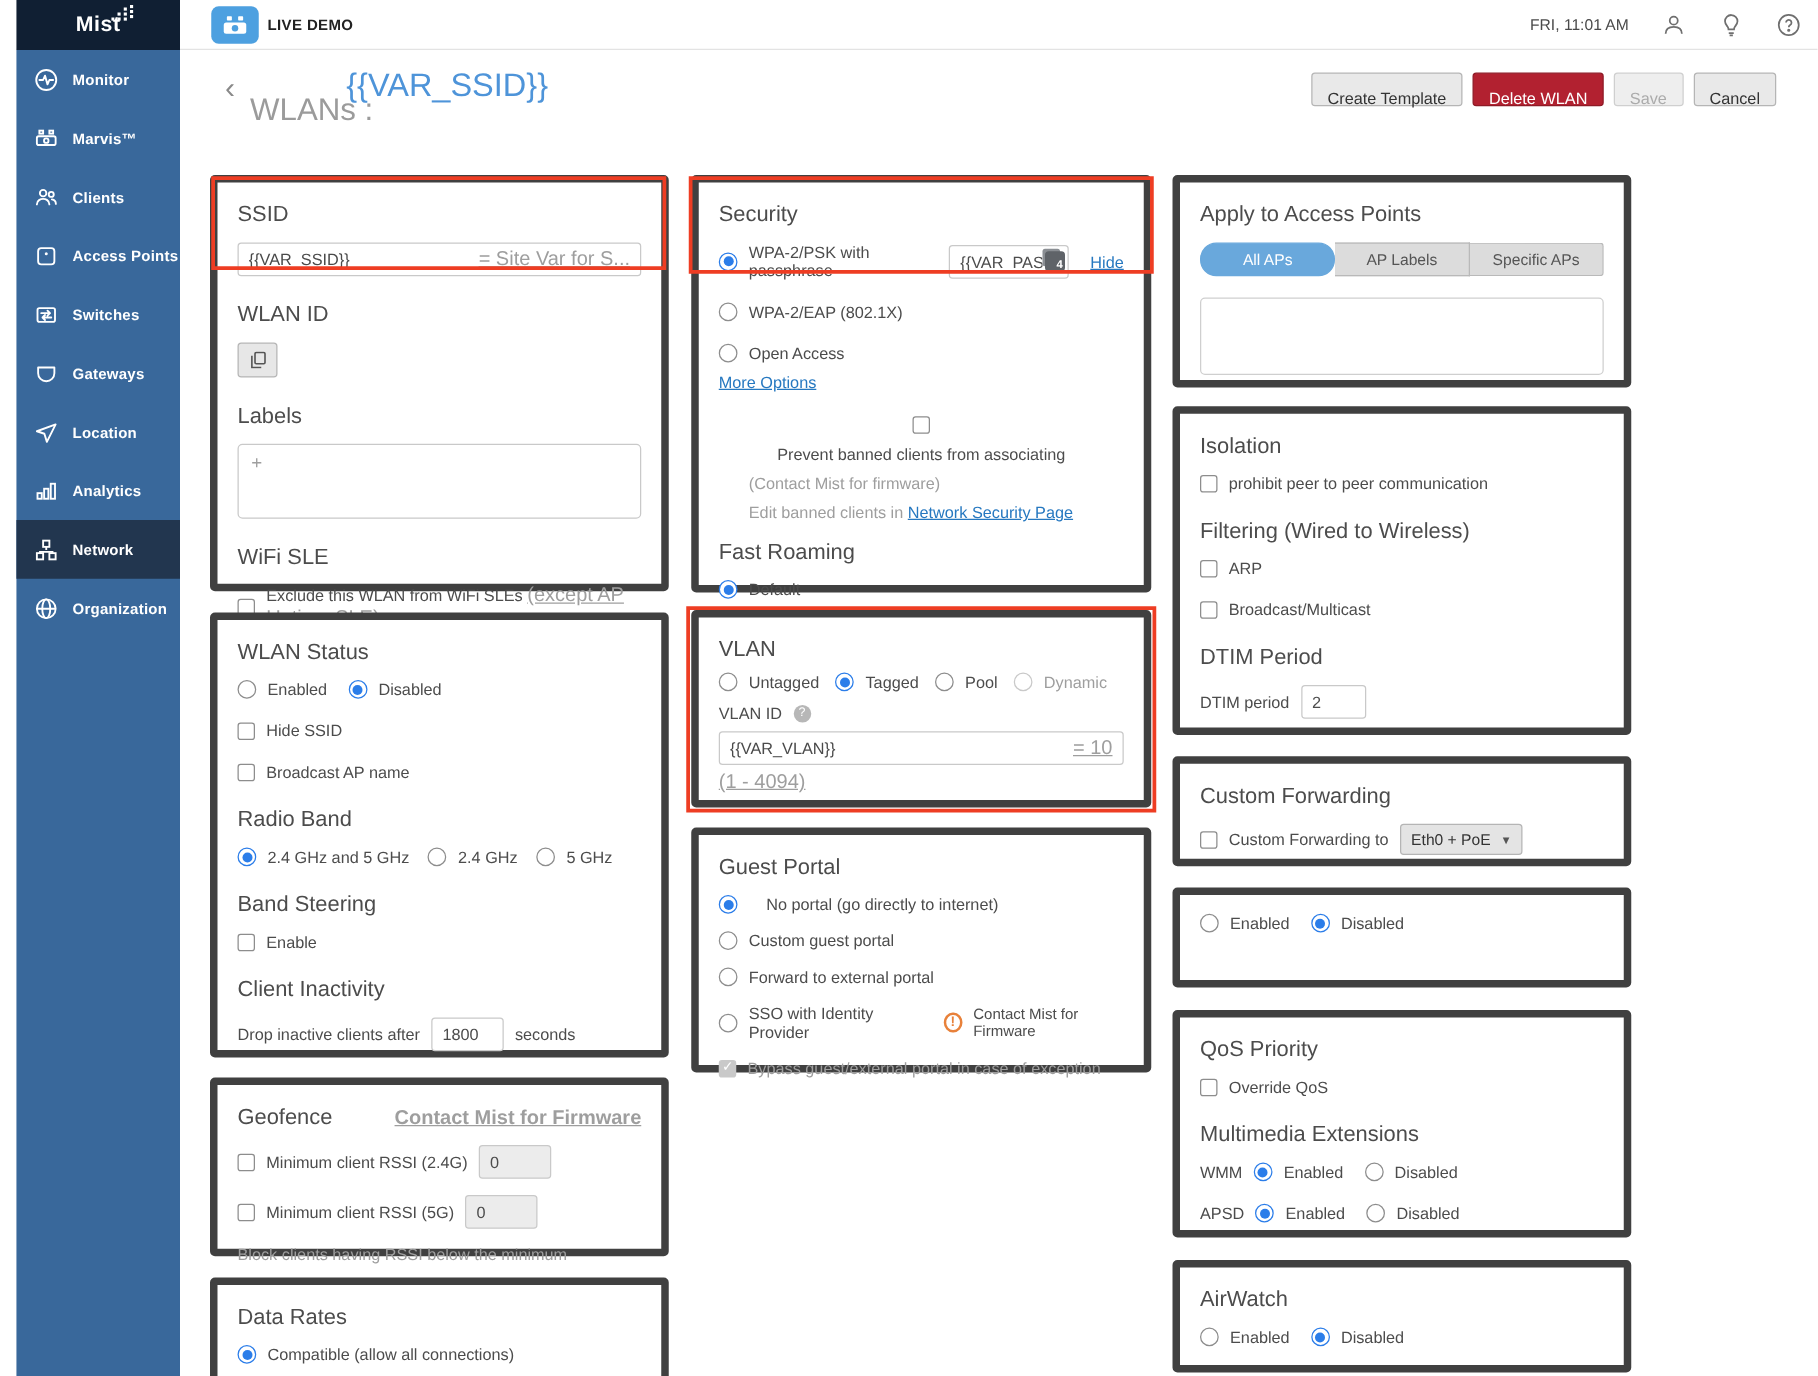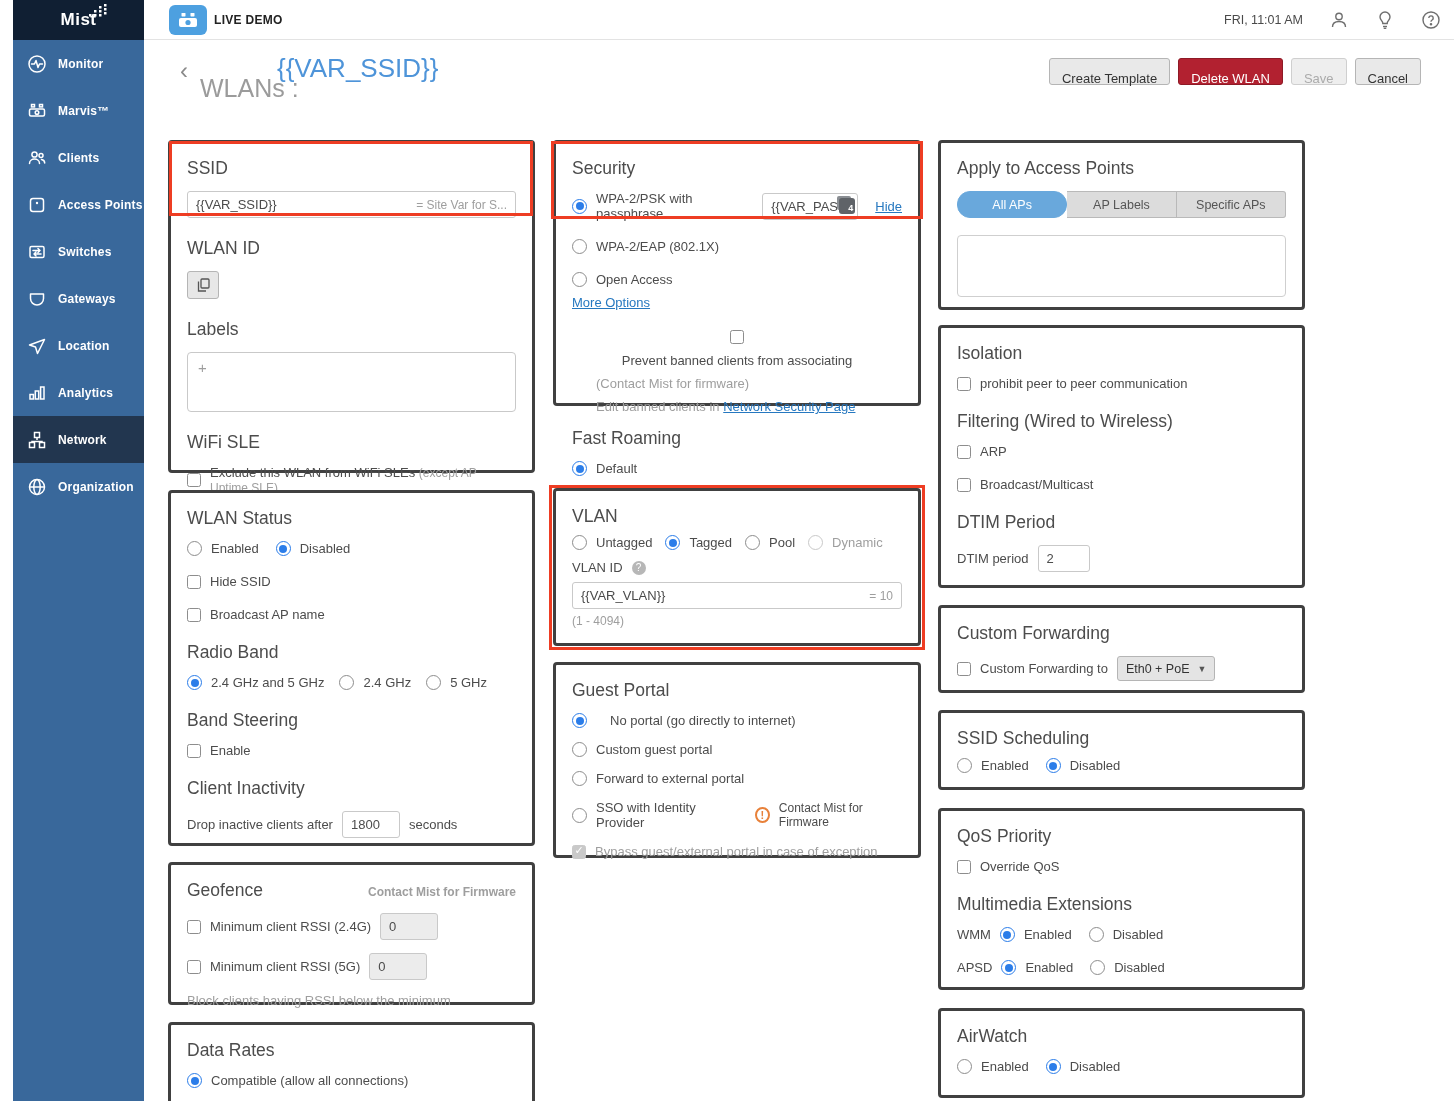--- a/index.html
+++ b/index.html
@@ -36,28 +36,28 @@
   .back-chev { position:absolute; left:36px; top:20px; font-size:24px; color:#8a8a8a; line-height:22px; cursor:pointer; }
   .crumb { position:absolute; left:56px; top:34px; font-size:25px; color:#9b9b9b; }
   .page-title { position:absolute; left:133px; top:13px; font-size:26px; color:#4e94d9; }
   .head-btns { position:absolute; right:46px; top:18px; display:flex; gap:8px; }
   .btn { font-family:inherit; font-size:13px; color:#333; background:#e9e9e9; border:1px solid #b5b5b5;
     border-radius:3px; height:27px; padding:12px 12px; cursor:pointer; }
   .btn-red { background:#b22130; border-color:#8e1a26; color:#fff; }
   .btn-dis { color:#ababab; background:#eeeeee; border-color:#cfcfcf; cursor:default; }
 
   
-  .card { position:absolute; background:#fff; border:3px solid #404040; border-radius:4px; padding:15px 16px; }
+  .card { position:absolute; background:#fff; border:6px solid #404040; border-radius:4px; padding:15px 16px; }
   .h2 { font-size:17.5px; color:#4c4c4c; font-weight:400; margin-bottom:12px; }
   .h2.mt { margin-top:20px; }
   .row { display:flex; align-items:center; gap:9px; margin-bottom:13px; font-size:13px; color:#4c4c4c; }
   .row:last-child { margin-bottom:0; }
   .gap18 { margin-bottom:18px; }
   .gray { color:#9e9e9e; }
-  .small { font-size:12px; }
+  .small { font-size:16px;text-decoration:underline; }
   .lnk { color:#2678c0; text-decoration:underline; cursor:pointer; }
 
   
   .rd { width:15px; height:15px; border:1.5px solid #8d8d8d; border-radius:50%; display:inline-block; flex:0 0 15px; background:#fff; cursor:pointer; }
   .rd.sel { border-color:#2b7de9; position:relative; }
   .rd.sel::after { content:""; position:absolute; left:2.5px; top:2.5px; width:8px; height:8px; border-radius:50%; background:#2b7de9; }
   .rd.dis { border-color:#c9c9c9; cursor:default; }
   .cb { width:14px; height:14px; border:1.5px solid #8d8d8d; border-radius:2.5px; display:inline-block; flex:0 0 14px; background:#fff; cursor:pointer; }
   .cb.chk-dis { background:#c9c9c9; border-color:#c9c9c9; position:relative; cursor:default; }
   .cb.chk-dis::after { content:"✓"; position:absolute; left:1.5px; top:-2px; color:#fff; font-size:11px; }
@@ -349,21 +349,21 @@
 
     <div class="card" style="left:24px; top:982px; width:367px; height:160px;">
       <div class="h2">Data Rates</div>
       <div class="row gap18">
         <span class="rd sel"></span>
         <span>Compatible (allow all connections)</span>
       </div>
 
     </div>
 
-    <div class="card" style="left:409px; top:100px; width:368px; height:266px;">
+    <div class="card" style="left:409px; top:100px; width:368px; height:334px;">
       <div class="h2">Security</div>
       <div class="row gap18">
         <span class="rd sel"></span>
         <span>WPA-2/PSK with passphrase</span>
         <span style="position:relative; display:inline-block;">
           <input class="inpt" style="width: 96px; padding-right: 20px;" value="{{VAR_PASS">
           <span class="badge">4</span>
         </span>
         <span class="lnk" style="margin-left:8px;">Hide</span>
       </div>
@@ -483,21 +483,20 @@
         <span class="cb"></span>
         <span>Custom Forwarding to</span>
         <span class="ddl">
           <span>Eth0 + PoE</span>
           <span style="font-size:9px; color:#555;">▼</span>
         </span>
       </div>
     </div>
 
     <div class="card" style="left:794px; top:670px; width:367px; height:80px;">
-      <div class="h2" style="margin-bottom:9px;">SSID Scheduling</div>
       <div class="row">
         <span class="rd"></span>
         <span>Enabled</span>
         <span class="rd sel" style="margin-left:8px;"></span>
         <span>Disabled</span>
       </div>
     </div>
 
     <div class="card" style="left:794px; top:768px; width:367px; height:182px;">
       <div class="h2">QoS Priority</div>

